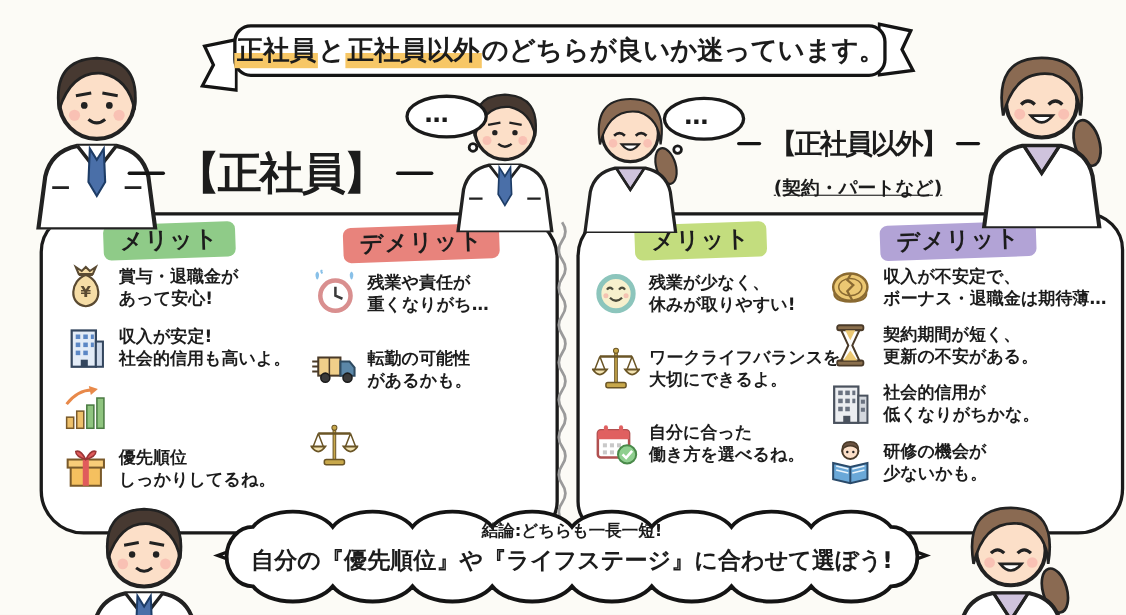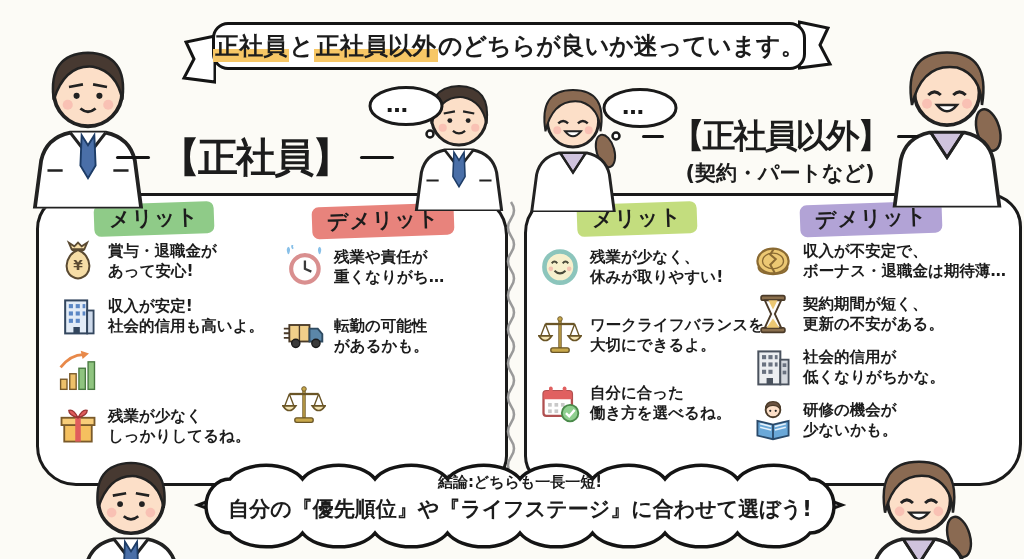--- a/index.html
+++ b/index.html
@@ -12,22 +12,22 @@
   .banner-tail{position:absolute;z-index:5;}
   #tail-l{left:180px;top:32px;}
   #tail-r{left:798px;top:18px;transform:scaleX(-1);}
   .hl{background:linear-gradient(transparent 58%, #f7c766 58%);padding:0 2px;}
   
   .hline{height:3px;background:#141414;border-radius:2px;}
   #header-left{position:absolute;left:116px;top:130px;display:flex;align-items:center;gap:10px;z-index:4;}
   #header-left .htxt{font-size:40px;font-weight:bold;letter-spacing:-2px;}
   #header-right{position:absolute;left:638px;top:114px;width:284px;text-align:center;z-index:4;}
   #header-right .hrow{display:flex;align-items:center;justify-content:center;gap:8px;}
-  #header-right .htxt{font-size:33px;font-weight:bold;letter-spacing:-2px;white-space:nowrap;}
-  #header-right .hsub{font-size:21px;font-weight:bold;margin-top:0px;}
+  #header-right .htxt{font-size:25px;font-weight:bold;letter-spacing:-2px;white-space:nowrap;}
+  #header-right .hsub{font-size:17px;font-weight:bold;margin-top:12px;text-decoration:underline;}
   
   .bigbubble{position:absolute;background:#fff;border:3.5px solid #1a1a1a;z-index:1;}
   #bubble-left{left:36px;top:193px;width:466px;height:287px;border-radius:36px 42px 30px 40px;}
   #bubble-right{left:524px;top:193px;width:492px;height:287px;border-radius:40px 34px 42px 30px;}
   #divider{position:absolute;left:500px;top:200px;z-index:2;}
   
   .tag{position:absolute;font-weight:bold;font-size:21px;padding:1px 15px 3px;border-radius:7px;
        transform:rotate(-2deg);z-index:3;letter-spacing:1px;}
   #tag-lm{left:94px;top:203px;background:#8fcb88;}
   #tag-ld{left:312px;top:205px;background:#e8837c;}
@@ -301,21 +301,21 @@
     </div>
     <div class="item">
       <svg class="icon" viewBox="0 0 48 48">
           <use href="#sym-chart"></use>
         </svg>
     </div>
     <div class="item">
       <svg class="icon" viewBox="0 0 48 48">
           <use href="#sym-gift"></use>
         </svg>
-      <div class="itext">残業が少なく
+      <div class="itext">優先順位
 しっかりしてるね。</div>
     </div>
   </div>
 
   <div id="col-ld" class="col">
     <div class="item">
       <svg class="icon" viewBox="0 0 48 48">
           <use href="#sym-clock-sweat"></use>
         </svg>
       <div class="itext">残業や責任が

